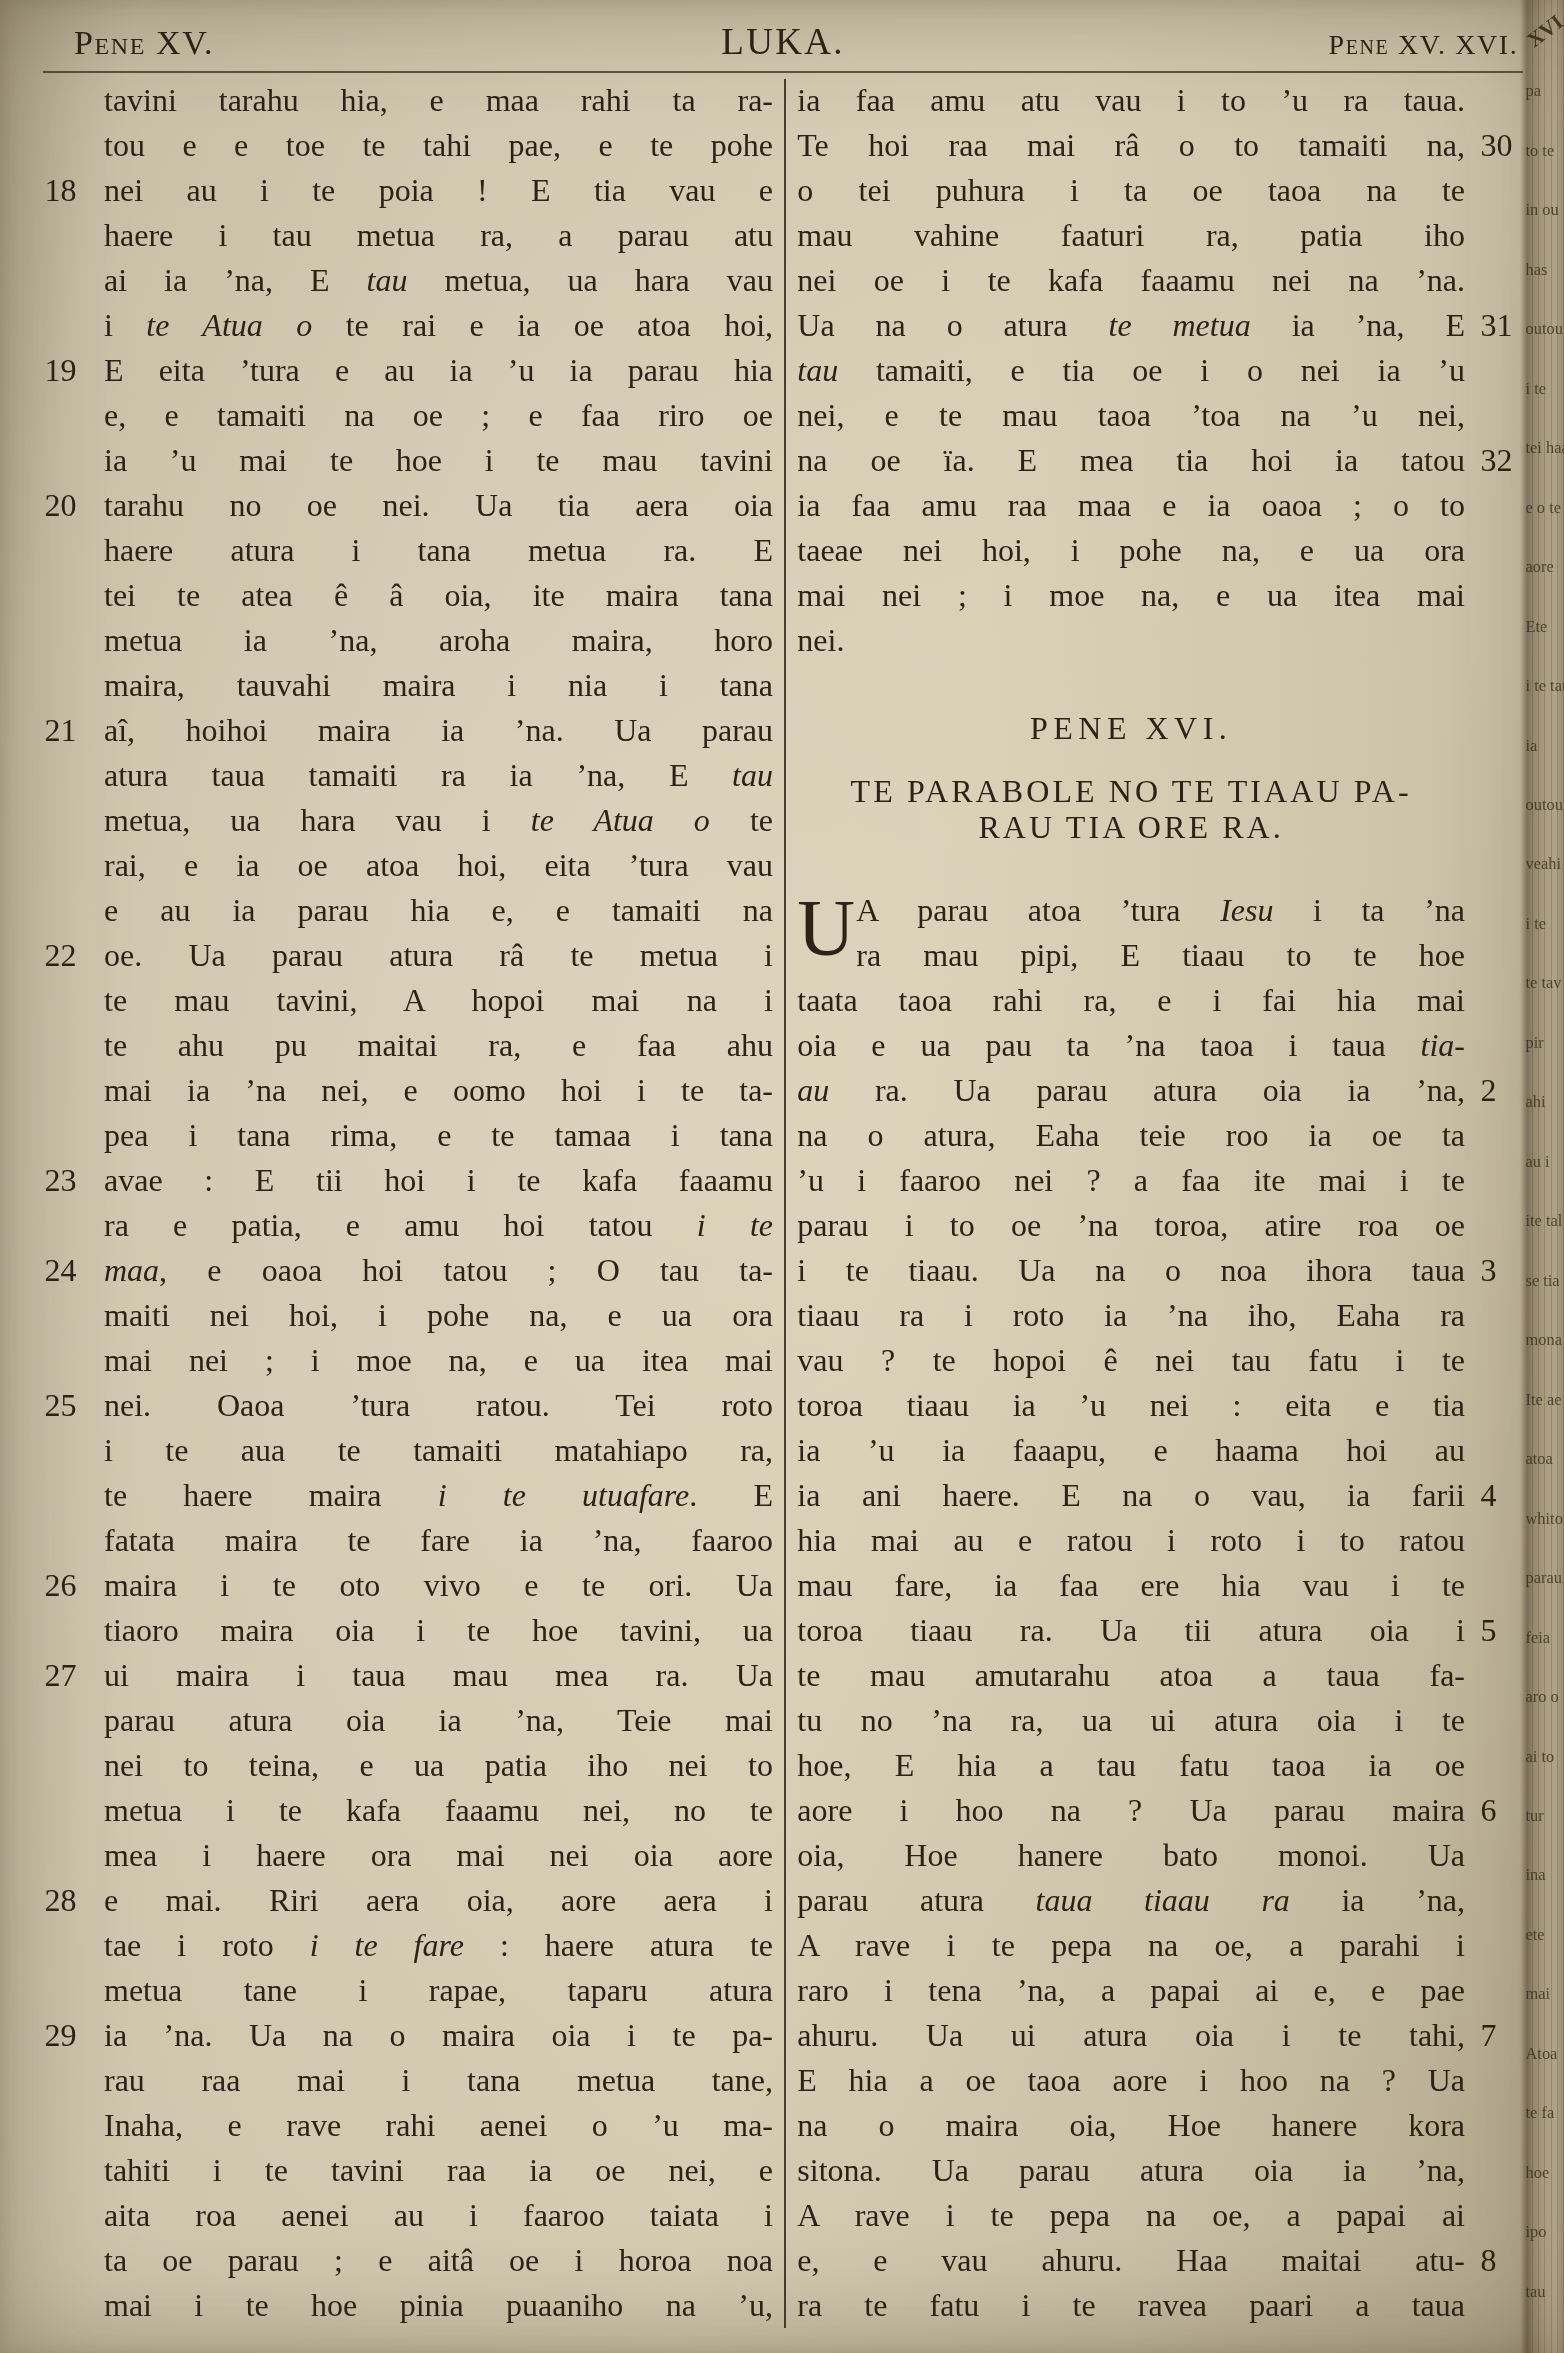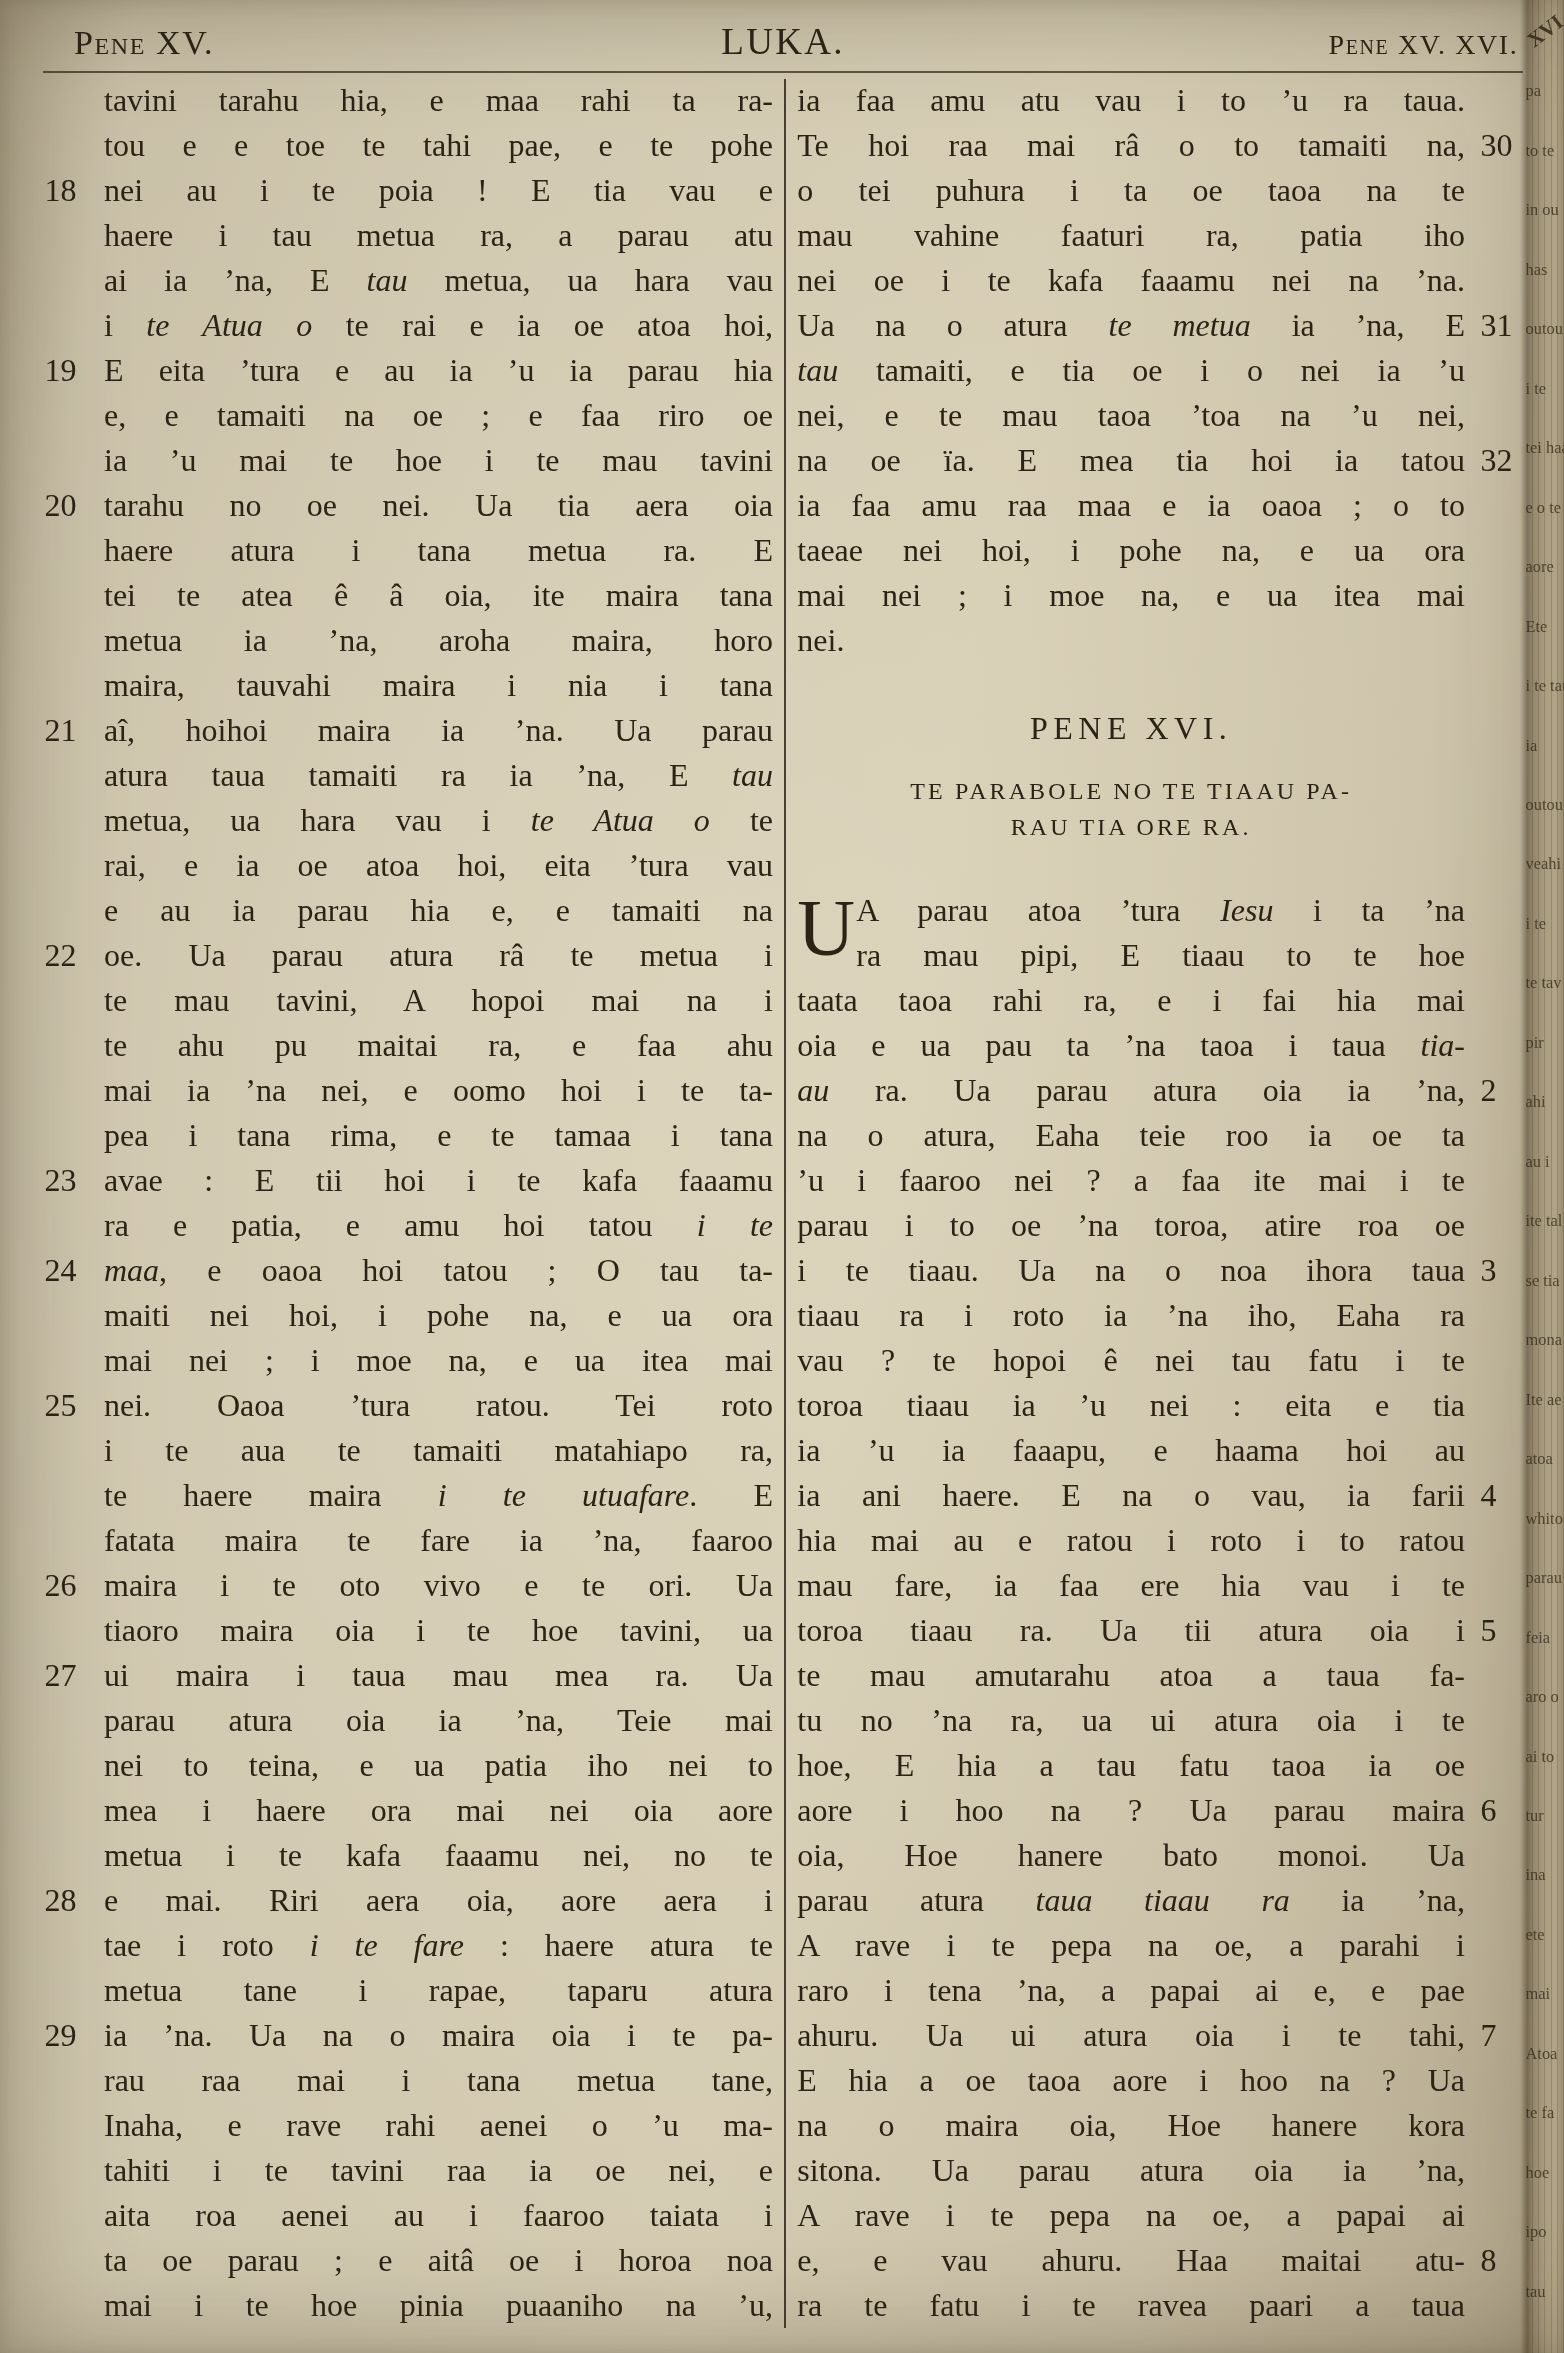--- a/index.html
+++ b/index.html
@@ -33,21 +33,21 @@
   .col-divider{width:2.3px;background:rgba(42,32,17,0.82);margin:1.6px 11px 0 11px;}
   .col-right{flex:1;}
   .line{display:flex;height:45px;line-height:45px;font-size:32px;white-space:nowrap;}
   .vnum{width:61px;flex:none;padding-left:1.6px;}
   .col-right .vnum{width:58px;padding-left:15.6px;}
   .ltext{flex:1;min-width:0;text-align:justify;text-align-last:justify;white-space:normal;overflow:hidden;height:45px;}
   .line.short .ltext{text-align-last:left;}
   .chapter-head{height:225px;margin-right:58px;text-align:center;
     display:flex;flex-direction:column;justify-content:center;}
   .chapter-title{font-size:32px;letter-spacing:5.5px;line-height:45px;margin-bottom:22px;}
-  .chapter-sub div{font-size:24px;letter-spacing:3.1px;line-height:36px;}
+  .chapter-sub div{font-size:32px;letter-spacing:3.1px;line-height:36px;}
   .opening{display:flex;height:90px;}
   .dropcap{width:59px;flex:none;font-size:80px;line-height:81px;text-align:left;}
   .opening-lines{flex:1;min-width:0;}
   .book-edge{
     position:absolute;right:0;top:0;width:45px;height:2354px;overflow:hidden;
     background:
       repeating-linear-gradient(90deg, rgba(70,54,28,0) 0 5.5px, rgba(70,54,28,0.22) 5.5px 6.3px),
       linear-gradient(90deg, rgba(56,42,22,0) 0%, rgba(56,42,22,0.45) 16%, #a1947a 30%, #bcb093 55%, #ccc0a2 80%, #b2a588 100%);
   }
   .edge-frag{
@@ -219,25 +219,25 @@
           <div class="line">
             <span class="vnum"></span>
             <span class="ltext">parau atura oia ia ’na, Teie mai</span>
           </div>
           <div class="line">
             <span class="vnum"></span>
             <span class="ltext">nei to teina, e ua patia iho nei to</span>
           </div>
           <div class="line">
             <span class="vnum"></span>
+            <span class="ltext">metua i te kafa faaamu nei, no te</span>
+          </div>
+          <div class="line">
+            <span class="vnum"></span>
             <span class="ltext">mea i haere ora mai nei oia aore</span>
-          </div>
-          <div class="line">
-            <span class="vnum"></span>
-            <span class="ltext">metua i te kafa faaamu nei, no te</span>
           </div>
           <div class="line">
             <span class="vnum">28</span>
             <span class="ltext">e mai.  Riri aera oia, aore aera i</span>
           </div>
           <div class="line">
             <span class="vnum"></span>
             <span class="ltext">tae i roto <i>i te fare</i> : haere atura te</span>
           </div>
           <div class="line">

